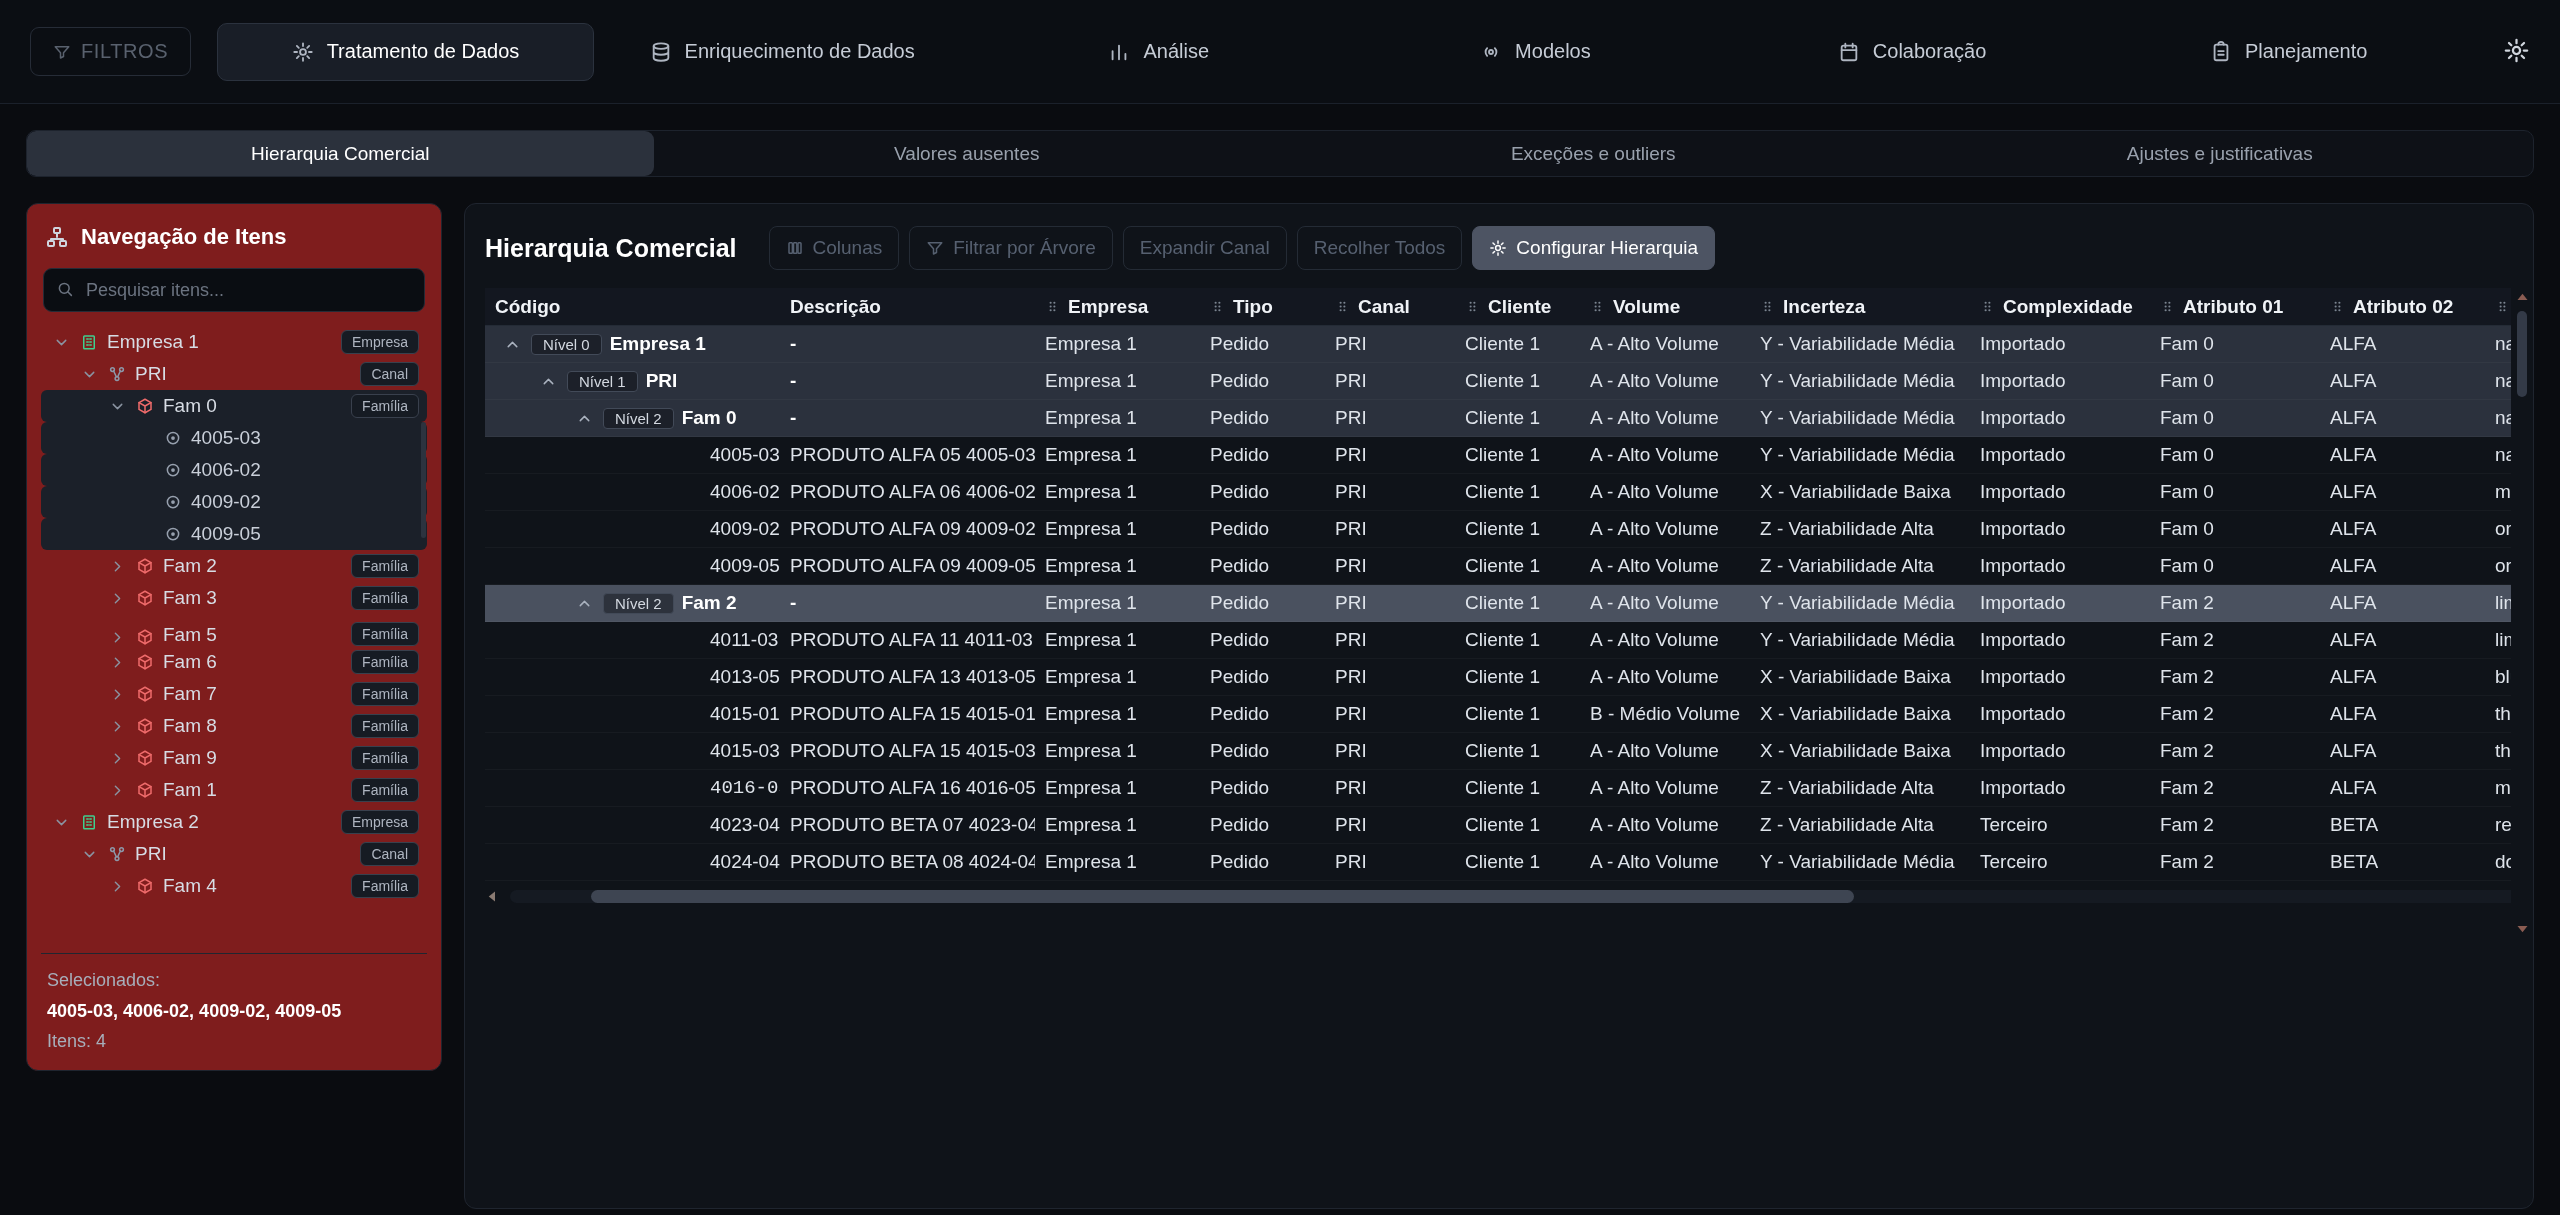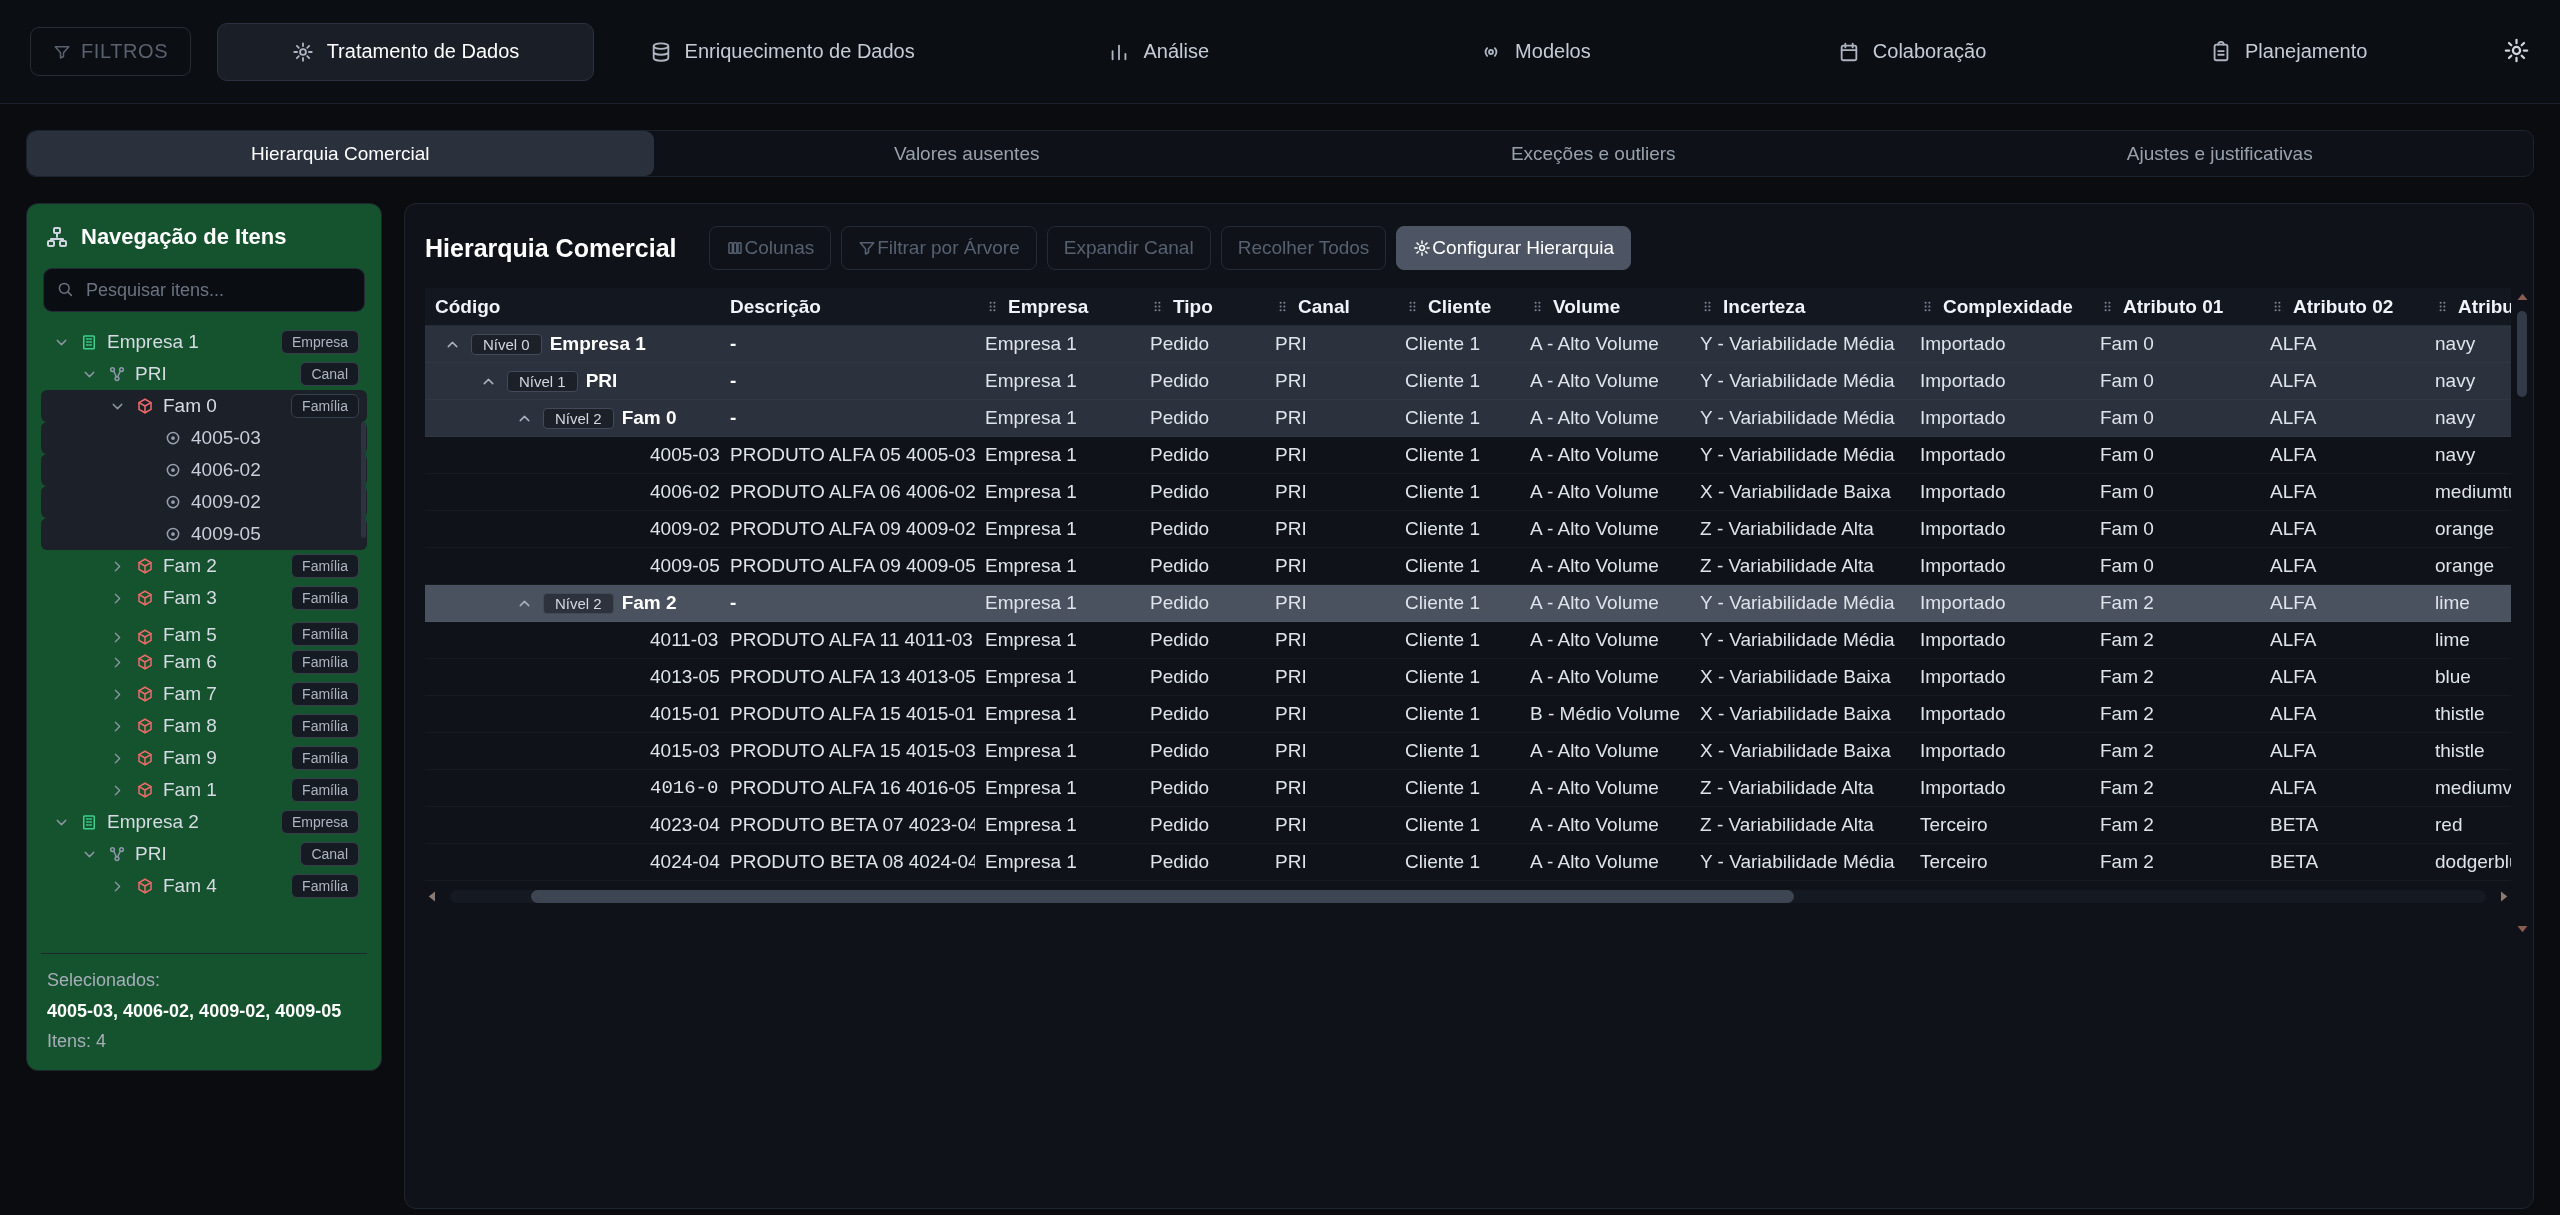--- a/index.html
+++ b/index.html
@@ -27,21 +27,21 @@
   .tabbar{display:flex;margin:26px 26px 0;height:47px;background:#0e1117;border:1px solid #1d232d;
     border-radius:10px;overflow:hidden}
   .tab{flex:1;display:flex;align-items:center;justify-content:center;font-size:19px;color:#99a1ad;
     background:transparent;border:none;cursor:pointer;font-family:inherit}
   .tab.active{background:#2b313c;color:#fff;border-radius:9px}
 
   
   .content{display:flex;gap:22px;padding:26px 26px 0;align-items:flex-start}
 
   
-  .sidebar{width:356px;height:868px;background:#14532d;border:1px solid #1f252f;border-radius:12px;
+  .sidebar{width:416px;height:868px;background:#7f1d1d;border:1px solid #1f252f;border-radius:12px;
     padding:20px 14px 18px;display:flex;flex-direction:column}
   .side-head{display:flex;align-items:center;gap:12px;padding:0 4px;color:#fff}
   .side-head .icon svg{width:24px;height:24px;color:#cfd5de}
   .side-title{font-size:22px;font-weight:700}
   .searchbox{position:relative;margin:18px 2px 14px}
   .searchbox .icon{position:absolute;left:13px;top:12px;color:#6b7380}
   .searchbox .icon svg{width:18px;height:18px}
   .searchbox input{width:100%;height:44px;background:#0a0d12;border:1px solid #252b36;border-radius:9px;
     color:#c9cfd9;font-size:18px;padding:0 12px 0 42px;font-family:inherit;outline:none}
   .searchbox input::placeholder{color:#6b7380}
@@ -59,21 +59,21 @@
     border-radius:6px;color:#aeb5c1;white-space:nowrap}
   .tree-thumb{position:absolute;right:1px;top:96px;width:5px;height:116px;background:#2c333f;border-radius:3px}
   .side-foot{margin-top:auto;border-top:1px solid #20262ف0;border-top:1px solid #202630;padding:16px 6px 0;font-size:18px;color:#a7aeba}
   .sel-items{font-weight:700;color:#fff;margin:8px 0;line-height:1.35}
 
   
   .main{flex:1;min-width:0;height:1006px;background:#0f1319;border:1px solid #1f252f;border-radius:12px;
     display:flex;flex-direction:column;overflow:hidden}
   .main-head{display:flex;align-items:center;gap:12px;padding:22px 20px 18px}
   .main-title{font-size:25px;font-weight:700;color:#fff;margin-right:20px}
-  .tbtn{display:flex;align-items:center;gap:1px;font-size:19px;padding:10px 16px;border-radius:8px;
+  .tbtn{display:flex;align-items:center;gap:9px;font-size:19px;padding:10px 16px;border-radius:8px;
     border:1px solid #242b35;background:transparent;color:#566070;cursor:pointer;font-family:inherit;white-space:nowrap}
   .tbtn .icon svg{width:18px;height:18px}
   .tbtn.active{background:#4d5463;border-color:#4d5463;color:#fff}
   .toolbar{display:flex;gap:10px;align-items:center}
 
   
   .table-zone{position:relative;padding:0 22px 0 20px}
   .tclip{overflow:hidden;width:100%}
   .ttable{width:2150px}
   .thead{display:flex;height:38px;align-items:center;background:#131720;border-bottom:1px solid #242b36;

